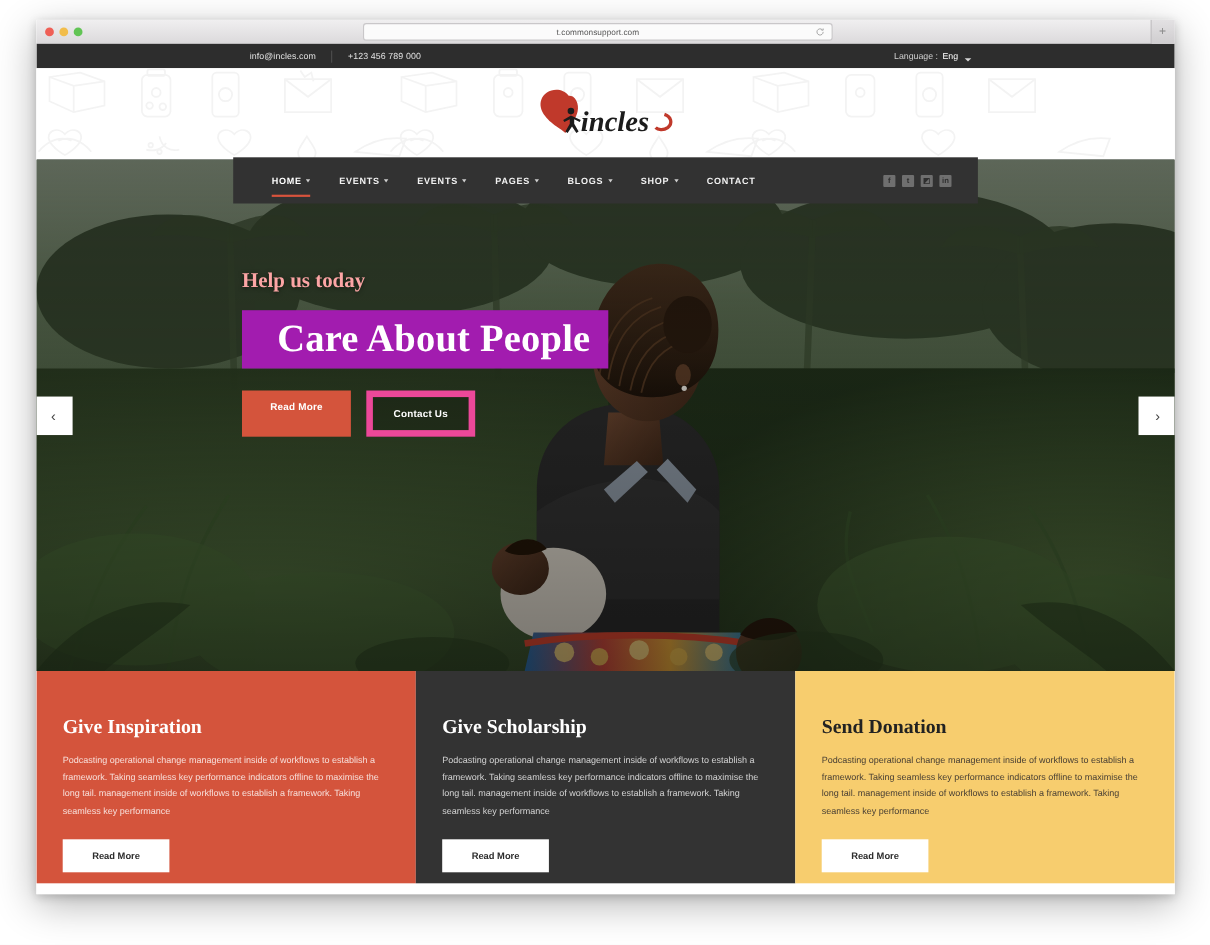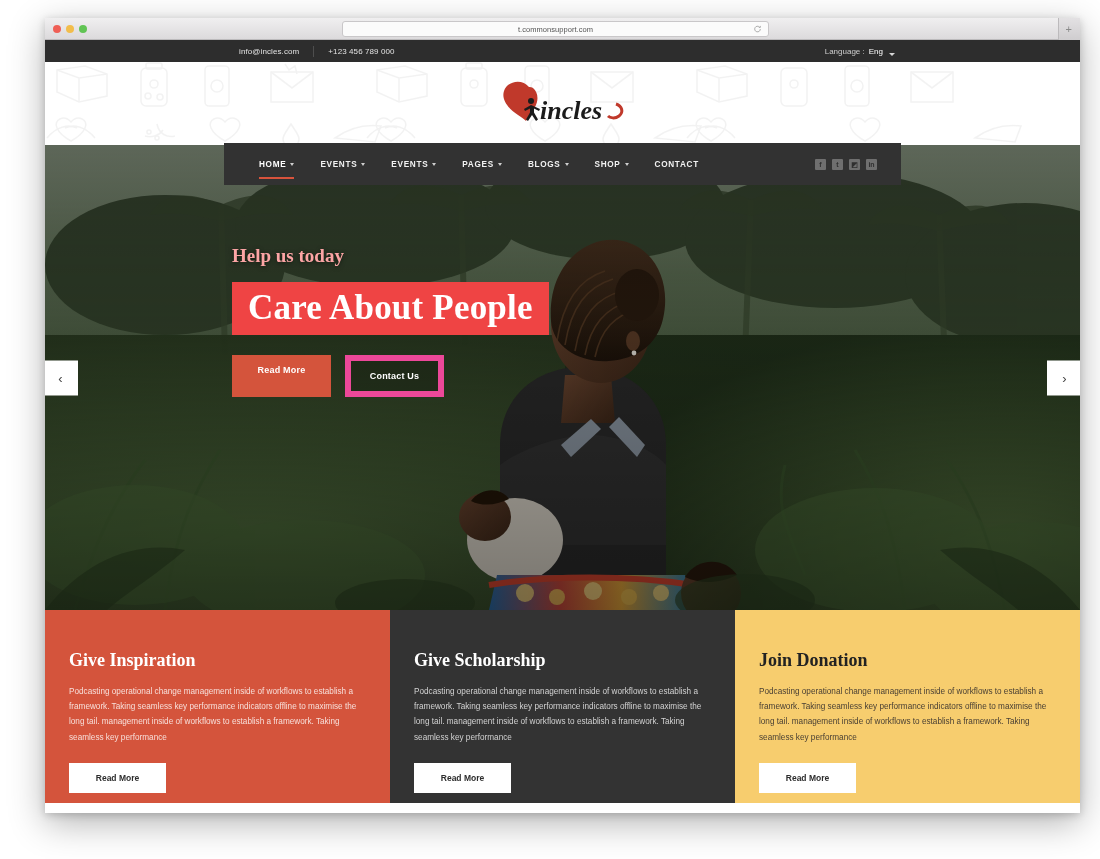--- a/index.html
+++ b/index.html
@@ -8,21 +8,21 @@
     width: 1100px;
     height: 859px;
     overflow: hidden;
     background: #ffffff;
     font-family: "Liberation Sans", sans-serif;
   }
 
   
   .browser-window {
     position: absolute;
-    left: 45px;
+    left: 33px;
     top: 18px;
     width: 1035px;
     height: 795px;
     background: #ffffff;
     box-shadow: 0 10px 34px rgba(0,0,0,0.30), 0 2px 8px rgba(0,0,0,0.18);
     overflow: hidden;
   }
 
   .browser-chrome {
     position: relative;
@@ -250,22 +250,22 @@
   .hero-kicker {
     font-family: "Liberation Serif", serif;
     font-size: 19px;
     font-weight: bold;
     color: #fca5a5;
     text-shadow: 0 1px 4px rgba(0,0,0,0.55);
     margin-bottom: 15px;
   }
   .hero-title-block {
     display: inline-block;
-    background: #ef4444;
-    padding: 8px 16px 10px 16px;
+    background: #a21caf;
+    padding: 8px 16px 10px 32px;
     margin-bottom: 20px;
   }
   .hero-title {
     font-family: "Liberation Serif", serif;
     font-size: 35px;
     font-weight: bold;
     color: #ffffff;
     line-height: 1;
     letter-spacing: 0.2px;
   }
@@ -656,20 +656,20 @@
         <div class="card-title">Give Inspiration</div>
         <div class="card-text">Podcasting operational change management inside of workflows to establish a framework. Taking seamless key performance indicators offline to maximise the long tail. management inside of workflows to establish a framework. Taking seamless key performance</div>
         <div class="card-btn">Read More</div>
       </div>
       <div class="card card-2">
         <div class="card-title">Give Scholarship</div>
         <div class="card-text">Podcasting operational change management inside of workflows to establish a framework. Taking seamless key performance indicators offline to maximise the long tail. management inside of workflows to establish a framework. Taking seamless key performance</div>
         <div class="card-btn">Read More</div>
       </div>
       <div class="card card-3">
-        <div class="card-title">Join Donation</div>
+        <div class="card-title">Send Donation</div>
         <div class="card-text">Podcasting operational change management inside of workflows to establish a framework. Taking seamless key performance indicators offline to maximise the long tail. management inside of workflows to establish a framework. Taking seamless key performance</div>
         <div class="card-btn">Read More</div>
       </div>
     </div>
 
   </div>
 </div>
 
 </body></html>

